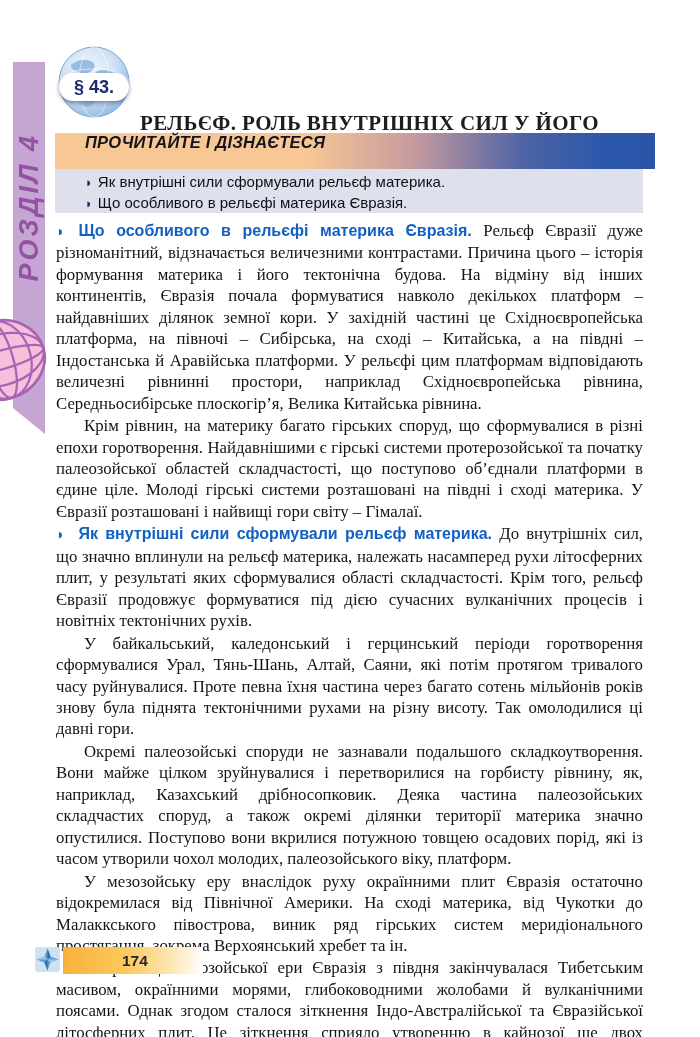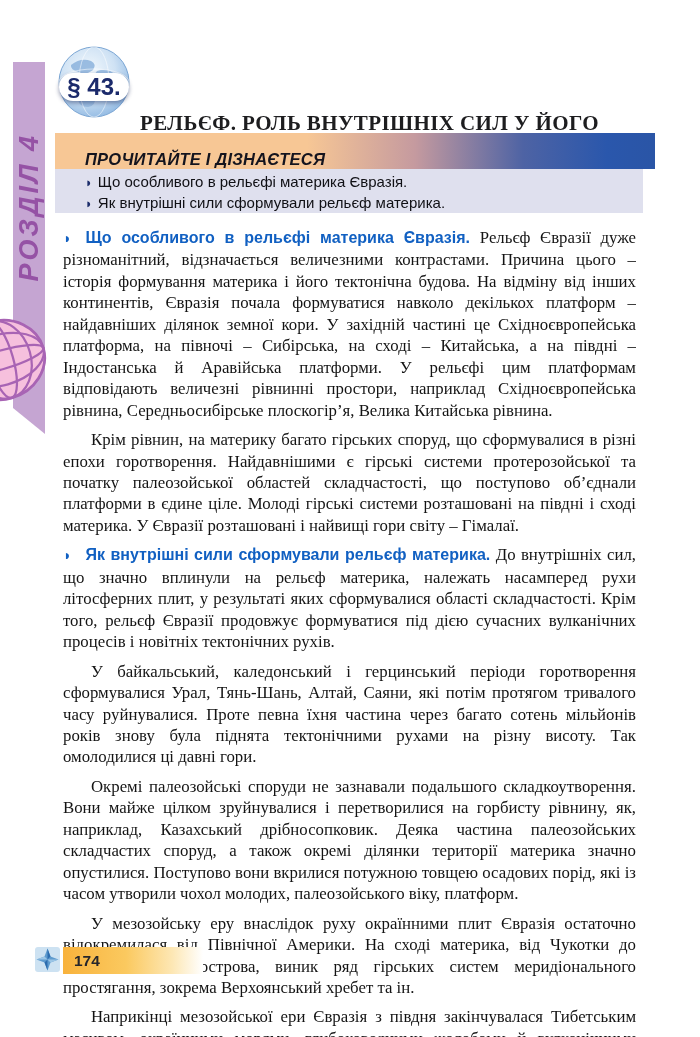--- a/index.html
+++ b/index.html
@@ -32,33 +32,33 @@
   }
 
   
   .hdr-globe { position:absolute; left:57px; top:45px; width:74px; height:74px; }
   .hdr-badge {
     position:absolute; left:59px; top:73px; width:70px; height:28px;
     background:#ffffff; border-radius:14px;
     box-shadow:0 2px 4px rgba(20,30,80,.45);
     display:flex; align-items:center; justify-content:center;
     font-family:"Liberation Sans", sans-serif; font-weight:bold;
-    font-size:24px; color:#1b2a6b;
+    font-size:18px; color:#1b2a6b;
   }
   .hdr-title {
     position:absolute; left:140px; top:66px; width:508px;
     font-family:"Liberation Serif", serif; font-weight:bold;
     font-size:21px; line-height:26px; color:#1d1d1f; letter-spacing:.4px;margin-top:44px;
   }
 
   
   .banner {
     position:absolute; left:55px; top:133px; width:600px; height:36px;
     background:linear-gradient(90deg,#f7c795 0%,#f7c795 42%,#c59a9f 60%,#4e63a4 78%,#2a57ac 92%,#2a55a6 100%);
-    display:flex; align-items:flex-end; padding-left:30px;
+    display:flex; align-items:flex-start; padding-left:30px;
   }
   .banner-text {
     font-family:"Liberation Sans", sans-serif; font-style:italic;
     font-weight:bold; font-size:16.5px; color:#14141e; letter-spacing:.2px;
   }
   .reading-box {
     position:absolute; left:55px; top:169px; width:588px; height:44px;
     background:#dfe0ee; padding:3px 0 0 30px;
   }
   .reading-item {
@@ -66,40 +66,40 @@
     font-size:15px; line-height:19.5px; color:#101015;
   }
   .reading-item .bullet { color:#1c2d6b; font-size:13px; margin-right:5px; }
 
   
   .article {
     position:absolute; left:55px; top:219px; width:589px;
     font-size:16.8px; line-height:21.45px; color:#141414;
     text-align:justify;
   }
-  .article p { margin:8px; text-indent:28px; }
+  .article p { margin:1px; text-indent:28px; }
   .article p.lead-para { text-indent:0; }
   .lead-bullet {
     color:#1160c2; font-family:"Liberation Sans", sans-serif;
     font-size:14px; margin-right:14px;
   }
   .lead {
     color:#1160c2; font-family:"Liberation Sans", sans-serif;
     font-weight:bold; font-size:16px;
   }
 
   
   .footer-icon { position:absolute; left:35px; top:947px; width:25px; height:25px; }
   .footer-bar {
     position:absolute; left:63px; top:947px; width:140px; height:27px;
     background:linear-gradient(90deg,#f8b23c 0%,#f9c former 0%); 
   }
   .footer-bar {
     background:linear-gradient(90deg,#f8b23c 0%,#fbc95f 45%,#fde7b4 78%,#ffffff 100%);
-    display:flex; align-items:center;
+    display:flex; align-items:center;padding-left:48px;
   }
   .page-num {
     font-family:"Liberation Sans", sans-serif; font-weight:bold;
     font-size:15.5px; color:#26262b; padding-left:11px;
   }
 </style>
 </head>
 <body>
 
 <div class="page">
@@ -135,22 +135,22 @@
       <ellipse cx="37" cy="37" rx="15" ry="35" fill="none" stroke="#ffffff" stroke-width="1" opacity=".55"></ellipse>
     </svg>
   </div>
   <div class="hdr-badge">§ 43.</div>
   <h1 class="hdr-title">РЕЛЬЄФ. РОЛЬ ВНУТРІШНІХ СИЛ У ЙОГО ФОРМУВАННІ</h1>
 
   <div class="banner">
     <span class="banner-text">ПРОЧИТАЙТЕ І ДІЗНАЄТЕСЯ</span>
   </div>
   <ul class="reading-box">
+      <li class="reading-item"><span class="bullet">◗</span>Як внутрішні сили сформували рельєф материка.</li>
       <li class="reading-item"><span class="bullet">◗</span>Що особливого в рельєфі материка Євразія.</li>
-      <li class="reading-item"><span class="bullet">◗</span>Як внутрішні сили сформували рельєф материка.</li>
     </ul>
 
   <div class="article">
       <p class="para lead-para"><span class="lead-bullet">◗</span><span class="lead">Що особливого в рельєфі материка Євразія. </span>Рельєф Євразії дуже різноманітний, відзначається величезними контрастами. Причина цього – історія формування материка і його тектонічна будова. На відміну від інших континентів, Євразія почала формуватися навколо декількох платформ – найдавніших ділянок земної кори. У західній частині це Східноєвропейська платформа, на півночі – Сибірська, на сході – Китайська, а на півдні – Індостанська й Аравійська платформи. У рельєфі цим платформам відповідають величезні рівнинні простори, наприклад Східноєвропейська рівнина, Середньосибірське плоскогір’я, Велика Китайська рівнина.</p>
       <p class="para">Крім рівнин, на материку багато гірських споруд, що сформувалися в різні епохи горотворення. Найдавнішими є гірські системи протерозойської та початку палеозойської областей складчастості, що поступово об’єднали платформи в єдине ціле. Молоді гірські системи розташовані на півдні і сході материка. У Євразії розташовані і найвищі гори світу – Гімалаї.</p>
       <p class="para lead-para"><span class="lead-bullet">◗</span><span class="lead">Як внутрішні сили сформували рельєф материка. </span>До внутрішніх сил, що значно вплинули на рельєф материка, належать насамперед рухи літосферних плит, у результаті яких сформувалися області складчастості. Крім того, рельєф Євразії продовжує формуватися під дією сучасних вулканічних процесів і новітніх тектонічних рухів.</p>
       <p class="para">У байкальський, каледонський і герцинський періоди горотворення сформувалися Урал, Тянь-Шань, Алтай, Саяни, які потім протягом тривалого часу руйнувалися. Проте певна їхня частина через багато сотень мільйонів років знову була піднята тектонічними рухами на різну висоту. Так омолодилися ці давні гори.</p>
       <p class="para">Окремі палеозойські споруди не зазнавали подальшого складкоутворення. Вони майже цілком зруйнувалися і перетворилися на горбисту рівнину, як, наприклад, Казахський дрібносопковик. Деяка частина палеозойських складчастих споруд, а також окремі ділянки території материка значно опустилися. Поступово вони вкрилися потужною товщею осадових порід, які із часом утворили чохол молодих, палеозойського віку, платформ.</p>
       <p class="para">У мезозойську еру внаслідок руху окраїнними плит Євразія остаточно відокремилася від Північної Америки. На сході материка, від Чукотки до Малаккського півострова, виник ряд гірських систем меридіонального простягання, зокрема Верхоянський хребет та ін.</p>
       <p class="para">Наприкінці мезозойської ери Євразія з півдня закінчувалася Тибетським масивом, окраїнними морями, глибоководними жолобами й вулканічними поясами. Однак згодом сталося зіткнення Індо-Австралійської та Євразійської літосферних плит. Це зіткнення сприяло утворенню в кайнозої ще двох велетенських поясів складчастості. Один із них простягається переважно в широтному напрямку від західних до східних берегів конти-</p>

